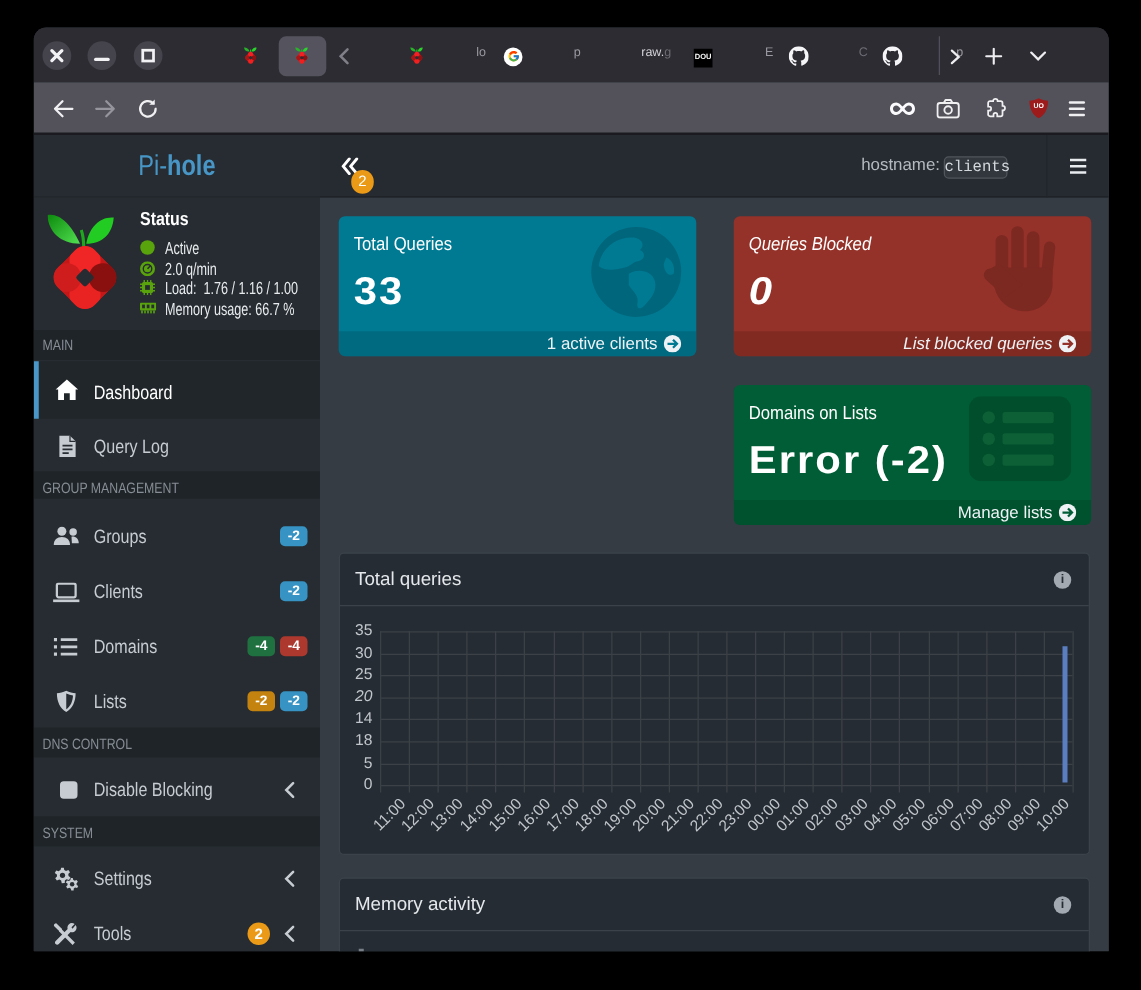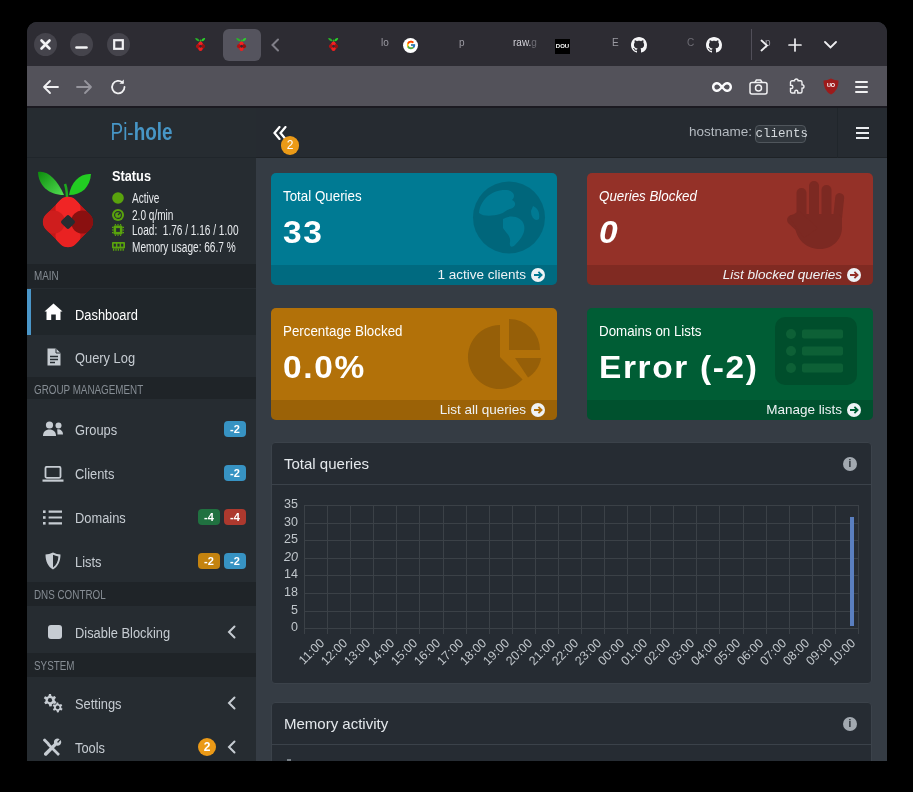--- a/index.html
+++ b/index.html
@@ -359,37 +359,20 @@
           <path d="M3 39 L18 60 L32 50 L13 33 Z"></path>
         </g>
       </svg>
       <div class="ctitle">Queries Blocked</div>
       <div class="cnum" style="top:42px;">0</div>
       <div class="cfoot"></div>
       <div class="cfoottext">List blocked queries</div>
       <svg class="abs" style="right:12px;top:95.5px" width="14" height="14" viewBox="0 0 14 14">
         <circle cx="7" cy="7" r="7" fill="#eef2f5"></circle>
         <path d="M3 7 L10.4 7 M7.4 3.8 L10.6 7 L7.4 10.2" stroke="#943128" stroke-width="1.8" fill="none"></path>
-        </svg>
-    </div>
-    <div class="card" style="left:244px;top:199.5px;background:#b27109;">
-      <svg class="cicon" style="left:196px;top:4px" width="76" height="77" viewBox="0 0 76 77">
-        <g fill="#965f08">
-          <path d="M33 45 L33 13 A32 32 0 1 0 55.6 67.6 Z"></path>
-          <path d="M42 7 A31 31 0 0 1 73 38 L42 38 Z"></path>
-          <path d="M48 46 L74 46 C73 54 68 61 61 65.5 Z"></path>
-        </g>
-      </svg>
-      <div class="ctitle">Percentage Blocked</div>
-      <div class="cnum" style="top:42px;">0.0%</div>
-      <div class="cfoot"></div>
-      <div class="cfoottext">List all queries</div>
-      <svg class="abs" style="right:12px;top:95.5px" width="14" height="14" viewBox="0 0 14 14">
-        <circle cx="7" cy="7" r="7" fill="#eef2f5"></circle>
-        <path d="M3 7 L10.4 7 M7.4 3.8 L10.6 7 L7.4 10.2" stroke="#b27109" stroke-width="1.8" fill="none"></path>
         </svg>
     </div>
     <div class="card" style="left:560px;top:199.5px;background:#005d35;">
       <svg class="cicon" style="left:188px;top:9px" width="82" height="68" viewBox="0 0 82 68">
         <rect x="0" y="0" width="82" height="68" rx="10" fill="rgba(0,0,0,0.16)"></rect>
         <g fill="#0d6036">
           <circle cx="16" cy="17" r="5"></circle>
             <rect x="27" y="12.5" width="41" height="9" rx="2"></rect>
           <circle cx="16" cy="34" r="5"></circle>
             <rect x="27" y="29.5" width="41" height="9" rx="2"></rect>

